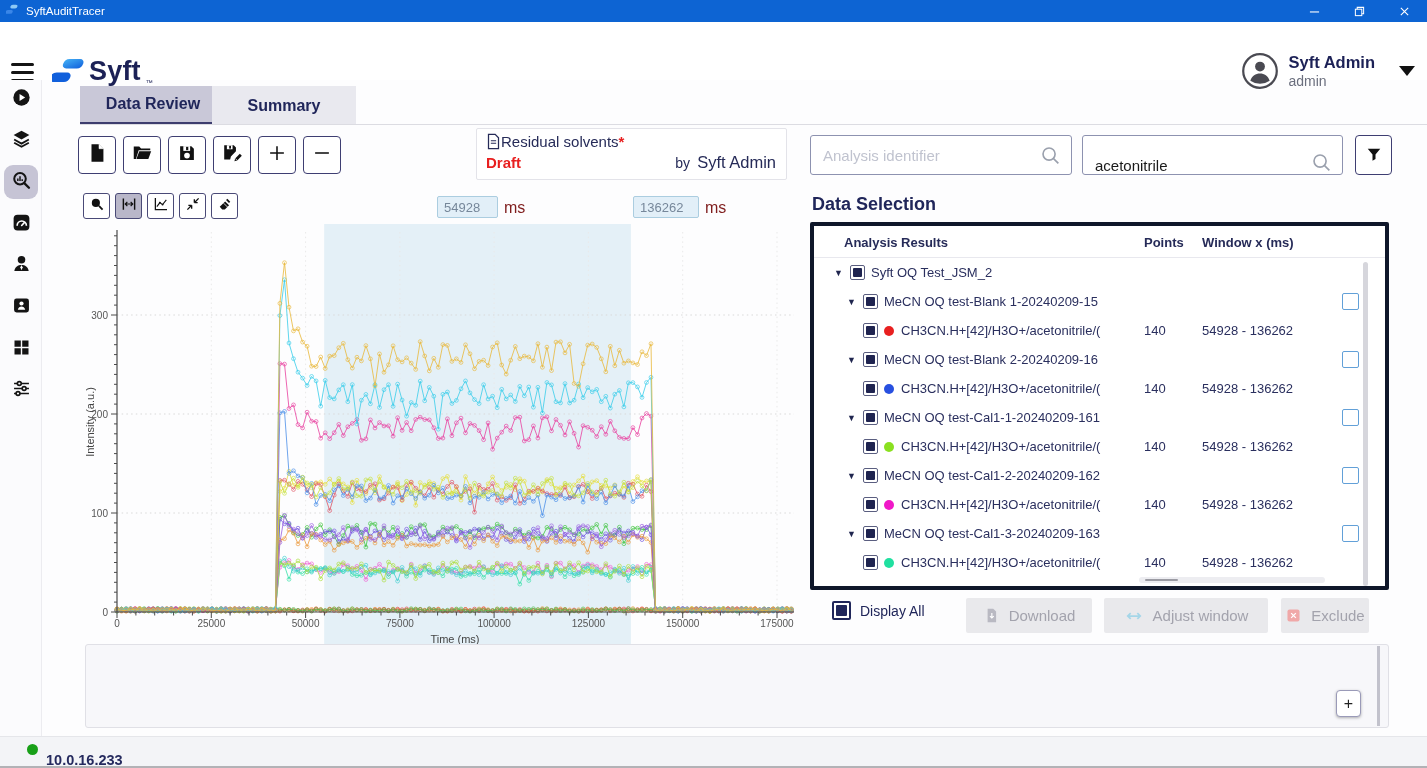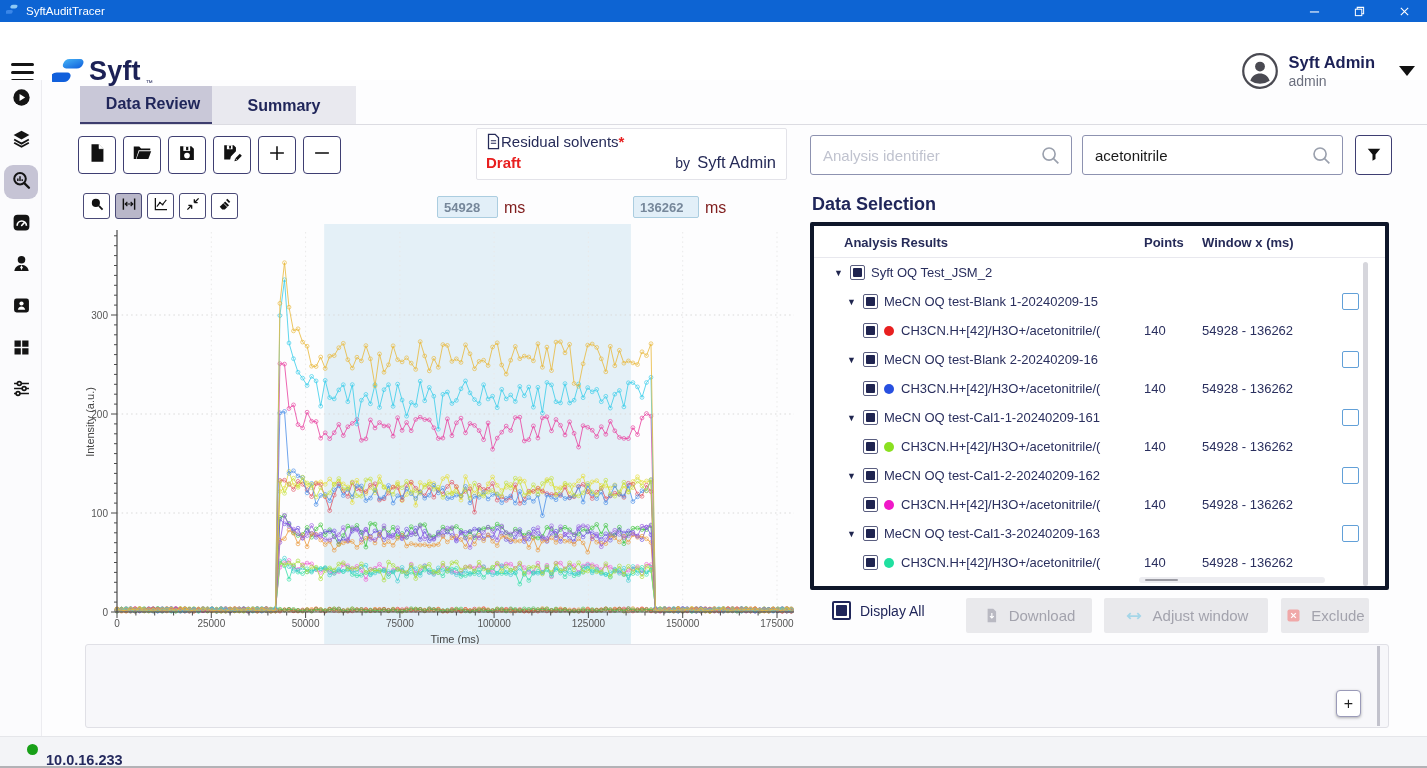--- a/index.html
+++ b/index.html
@@ -47,27 +47,27 @@
   .method-line2 { display:flex; align-items:baseline; margin-top:3px; }
   .method-status { color:#e81f1f; font-size:15px; font-weight:600; }
   .method-by { margin-left:auto; font-size:14px; color:#262b58; }
   .method-author { font-size:16.5px; color:#262b58; margin-left:7px; }
 
   
   .search { position:absolute; top:135px; height:40px; background:#fff; border:1px solid #8d92b0; border-radius:3px; display:flex; align-items:center; padding:0 9px 0 12px; }
   .search input { border:none; outline:none; flex:1; font-size:15px; font-family:inherit; color:#1a1a1a; background:transparent; min-width:0; }
   .search input::placeholder { color:#c0c3cf; }
   #search-analysis { left:810px; width:262px; }
-  #search-compound { left:1082px; width:261px; }
+  #search-compound { left:1082px; width:261px;align-items:flex-end; }
   .filterbtn { position:absolute; left:1355px; top:135px; width:37px; height:40px; background:#fff; border:1px solid #3e3e72; border-radius:4px; display:flex; align-items:center; justify-content:center; cursor:pointer; }
 
   
   .ctool { position:absolute; top:193px; width:27px; height:26px; background:#fff; border:1px solid #4a4a77; border-radius:3px; display:flex; align-items:center; justify-content:center; cursor:pointer; }
   .ctool.active { background:#b9b7c9; }
-  .rinput { position:absolute; top:196px; height:22px; background:#e2eff8; border:1px solid #abcde0; border-radius:2px; color:#76879a; font-size:13px; padding:0 6px; font-family:inherit; outline:none;font-weight:bold; }
+  .rinput { position:absolute; top:196px; height:22px; background:#e2eff8; border:1px solid #abcde0; border-radius:2px; color:#76879a; font-size:13px; padding:0 6px; font-family:inherit; outline:none; }
   .runit { position:absolute; top:199px; font-size:16px; color:#7f1d1d; }
   #chart-svg { position:absolute; left:84px; top:224px; }
 
   
   .ds-title { position:absolute; left:812px; top:194px; font-size:18px; font-weight:700; color:#20265a; }
   .ds-panel { position:absolute; left:810px; top:222px; width:579px; height:368px; background:#fff; border:4px solid #0f172a; border-radius:2px; }
   .ds-head { position:relative; height:32px; border-bottom:1px solid #e8e8ee; font-size:13px; font-weight:700; color:#262b58; }
   .ds-head span { position:absolute; top:9px; }
   .dsc-1 { left:30px; } .dsc-2 { left:330px; } .dsc-3 { left:388px; }
   .trow { position:relative; height:29px; display:flex; align-items:center; font-size:13px; color:#2a2f5e; cursor:pointer; }

